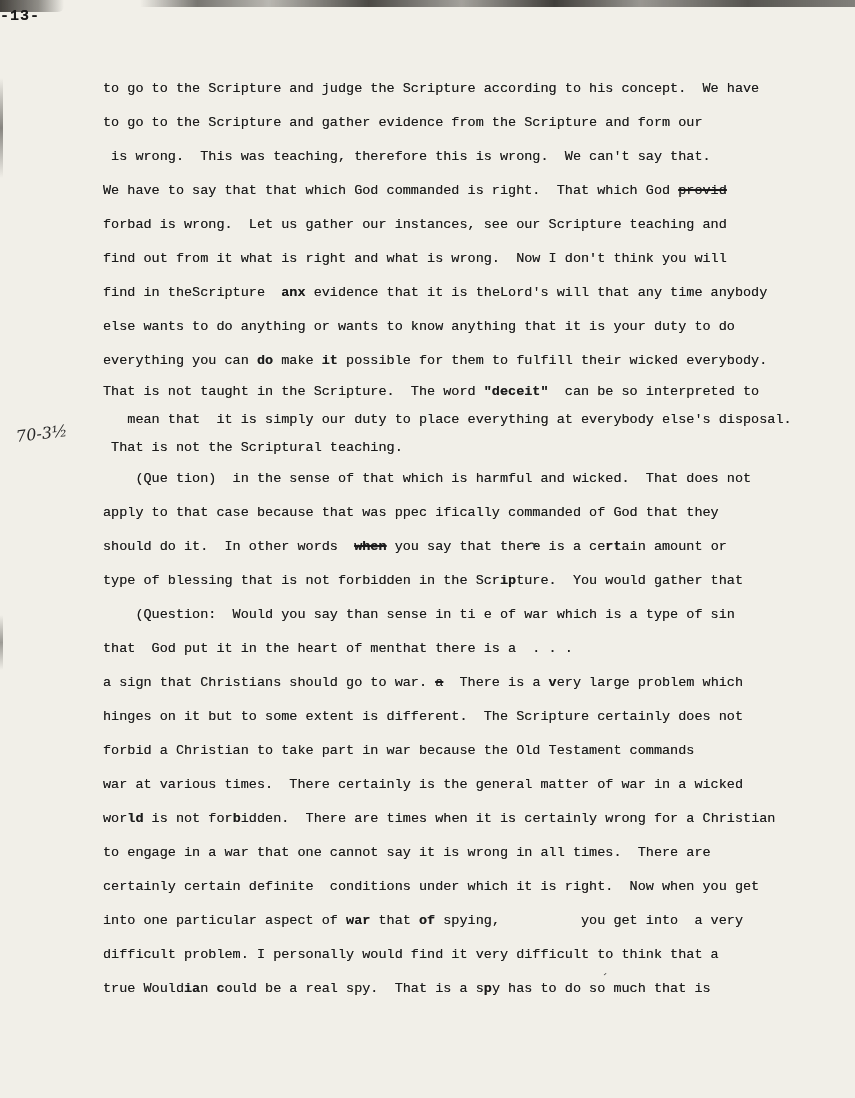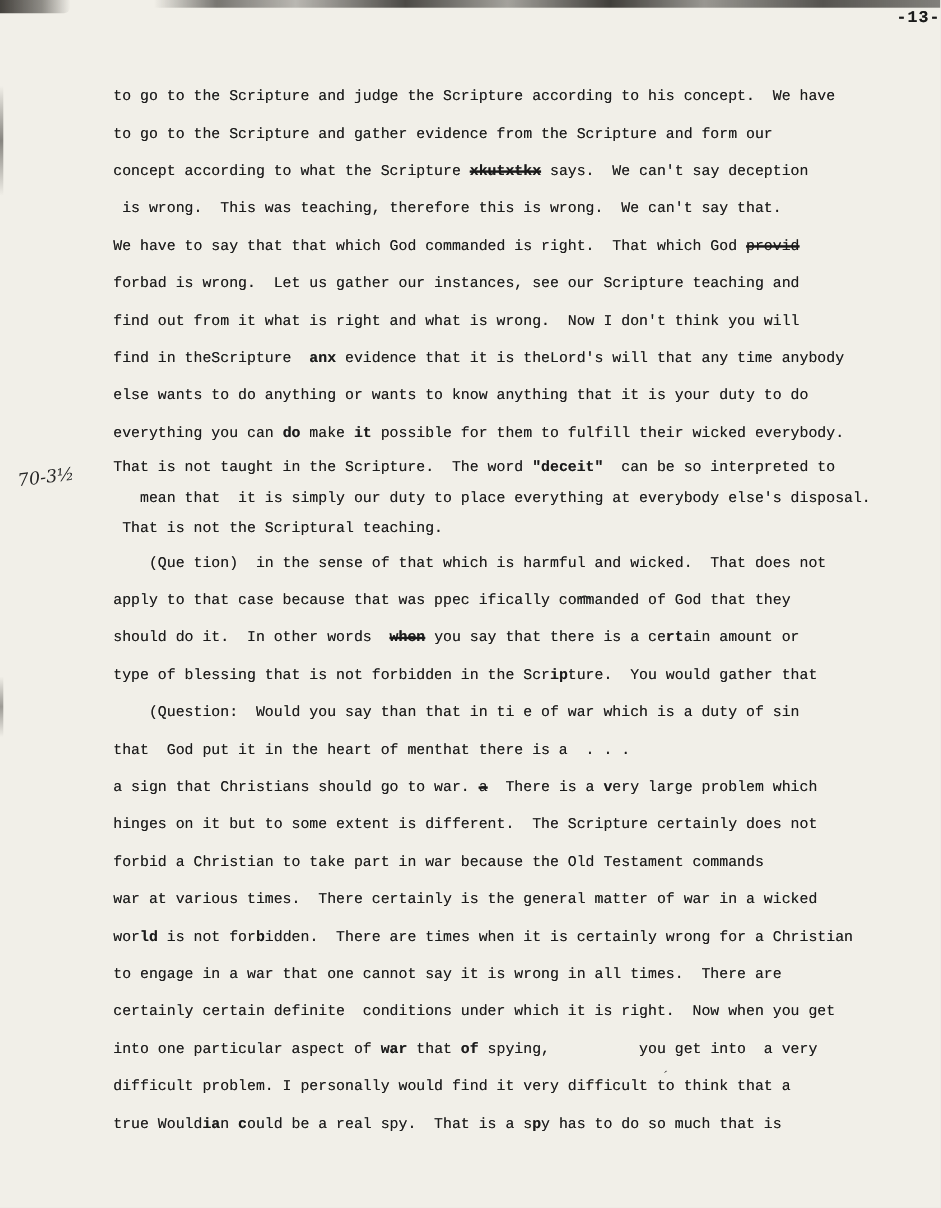--- a/index.html
+++ b/index.html
@@ -33,21 +33,21 @@
   .edge-left-1 {
     top: 78px; left: 0; width: 3px; height: 100px;
     background: linear-gradient(rgba(30,28,24,0), rgba(30,28,24,.5), rgba(30,28,24,0));
   }
   .edge-left-2 {
     top: 615px; left: 0; width: 3px; height: 55px;
     background: linear-gradient(rgba(30,28,24,0), rgba(30,28,24,.4), rgba(30,28,24,0));
   }
   .page-number {
     position: absolute; top: 8px; left: 0; width: 100%;
-    text-align: right; font-size: 15px; font-weight: bold;
+    text-align: left; font-size: 15px; font-weight: bold;
     letter-spacing: 1px;
     text-shadow: 0 0 0.6px rgba(0,0,0,.6);
   }
   .text-block {
     position: absolute; top: 72px; left: 103px; right: 30px;
   }
   .line {
     white-space: pre; font-size: 13.5px; height: 34px; line-height: 34px;
     text-shadow: 0 0 0.6px rgba(10,10,10,.55);
   }
@@ -77,36 +77,35 @@
   <div class="artifact smear-top"></div>
   <div class="artifact blob-topleft"></div>
   <div class="artifact edge-left-1"></div>
   <div class="artifact edge-left-2"></div>
 
   <div class="page-number">-13-</div>
 
   <div class="text-block">
       <div class="line"><span>to go to the Scripture and judge the Scripture according to his concept.  We have</span></div>
       <div class="line"><span>to go to the Scripture and gather evidence from the Scripture and form our</span></div>
-      <div class="line"><span>concept according to what the Scripture </span><span class="strike bold">xkutxtkx</span><span> says.  We can't say deception</span></div>
       <div class="line"><span> is wrong.  This was teaching, therefore this is wrong.  We can't say that.</span></div>
       <div class="line"><span>We have to say that that which God commanded is right.  That which God </span><span class="strike">provid</span></div>
       <div class="line"><span>forbad is wrong.  Let us gather our instances, see our Scripture teaching and</span></div>
       <div class="line"><span>find out from it what is right and what is wrong.  Now I don't think you will</span></div>
       <div class="line"><span>find in theScripture  </span><span class="bold">anx</span><span> evidence that it is theLord's will that any time anybody</span></div>
       <div class="line"><span>else wants to do anything or wants to know anything that it is your duty to do</span></div>
       <div class="line"><span>everything you can </span><span class="bold">do</span><span> make </span><span class="bold">it</span><span> possible for them to fulfill their wicked everybody.</span></div>
       <div class="line tight"><span>That is not taught in the Scripture.  The word </span><span class="bold">"deceit"</span><span>  can be so interpreted to</span></div>
       <div class="line tight"><span>   mean that  it is simply our duty to place everything at everybody else's disposal.</span></div>
       <div class="line tight"><span> That is not the Scriptural teaching.</span></div>
       <div class="line"><span>    (Que tion)  in the sense of that which is harmful and wicked.  That does not</span></div>
       <div class="line"><span>apply to that case because that was ppec ifically commanded of God that they</span></div>
       <div class="line"><span>should do it.  In other words  </span><span class="strike bold">when</span><span> you say that there is a ce</span><span class="bold">rt</span><span>ain amount or</span></div>
       <div class="line"><span>type of blessing that is not forbidden in the Scr</span><span class="bold">ip</span><span>ture.  You would gather that</span></div>
-      <div class="line"><span>    (Question:  Would you say than that in ti e of war which is a duty of sin</span></div>
+      <div class="line"><span>    (Question:  Would you say than sense in ti e of war which is a type of sin</span></div>
       <div class="line"><span>that  God put it in the heart of menthat there is a  . . .</span></div>
       <div class="line"><span>a sign that Christians should go to war. </span><span class="strike">a</span><span>  There is a </span><span class="bold">v</span><span>ery large problem which</span></div>
       <div class="line"><span>hinges on it but to some extent is different.  The Scripture certainly does not</span></div>
       <div class="line"><span>forbid a Christian to take part in war because the Old Testament commands</span></div>
       <div class="line"><span>war at various times.  There certainly is the general matter of war in a wicked</span></div>
       <div class="line"><span>wor</span><span class="bold">ld</span><span> is not for</span><span class="bold">b</span><span>idden.  There are times when it is certainly wrong for a Christian</span></div>
       <div class="line"><span>to engage in a war that one cannot say it is wrong in all times.  There are</span></div>
       <div class="line"><span>certainly certain definite  conditions under which it is right.  Now when you get</span></div>
       <div class="line"><span>into one particular aspect of </span><span class="bold">war</span><span> that </span><span class="bold">of</span><span> spying,          you get into  a very</span></div>
       <div class="line"><span>difficult problem. I personally would find it very difficult to think that a</span></div>

